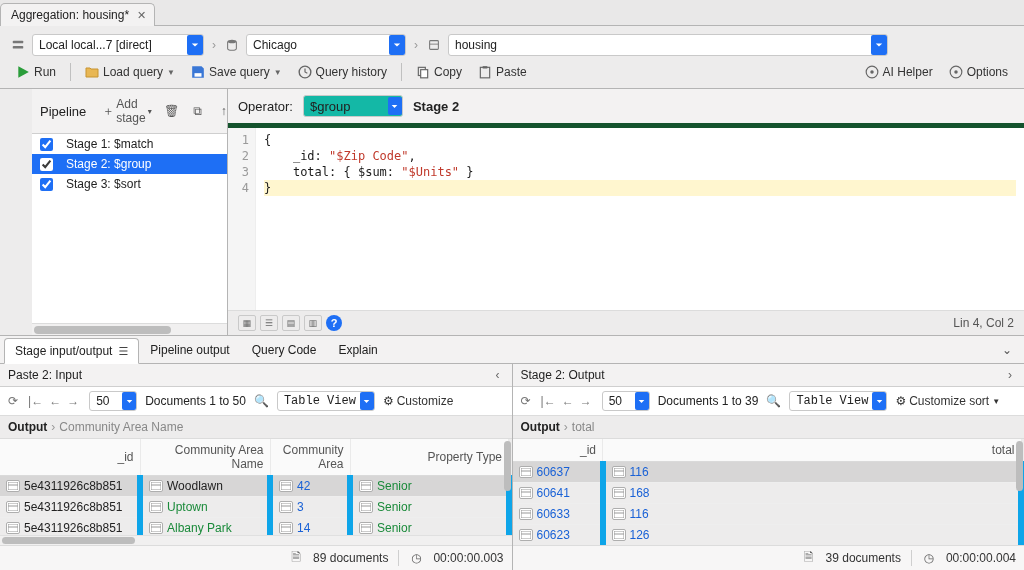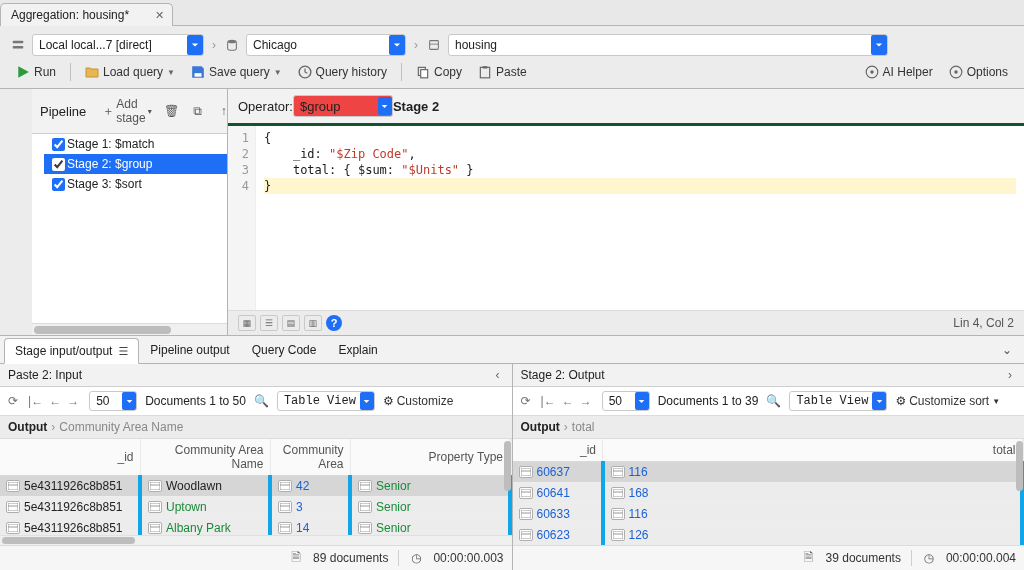--- a/index.html
+++ b/index.html
@@ -23,21 +23,21 @@
   border-bottom: 1px solid #b4b4b4;
 }
 .tab {
   background: #f3f2f2;
   border: 1px solid #b4b4b4;
   border-bottom: none;
   border-radius: 5px 5px 0 0;
   padding: 4px 8px 4px 10px;
   display: flex;
   align-items: center;
-  gap: 26px;
+  gap: 8px;
   font-size: 12px;
   position: relative;
   top: 1px;
   background: #f3f2f2;
 }
 .tab .close { font-size: 11px; color: #666; cursor: pointer; }
 
 .breadcrumbs {
   display: flex;
   align-items: center;
@@ -115,47 +115,46 @@
   border-bottom: 1px solid #cfcfcf;
   font-size: 13px;
   background:#f3f2f2;
 }
 .panel-header .title { font-weight: 400; }
 .thin-divider { width:1px; height:16px; background:#cfcfcf; }
 .mini-btn { padding:2px 4px; cursor:pointer; color:#555; display:flex; align-items:center; gap:2px; font-size:12px;}
 .mini-icon { width:12px; height:12px; display:flex; align-items:center; justify-content:center; }
 .stage-list { flex:1; overflow:auto; background:#fff; }
 .stage-item {
-  display:flex; align-items:center; gap:2px;
+  display:flex; align-items:center; gap:13px;
   padding:3px 8px;
   font-size:12px;
   cursor:pointer;
-  margin-left:12px;
 }
 .stage-item input[type=checkbox]{ accent-color:#1e6ff5; }
 .stage-item.selected { background:#1e6ff5; color:#fff; }
 .stage-item.selected input[type=checkbox]{ accent-color:#fff; }
 .hscroll {
   height:12px; background:#f1f0f0; border-top:1px solid #dcdcdc;
   position:relative;
 }
 .hscroll .thumb {
   position:absolute; left:2px; top:2px; height:8px; width:70%;
   background:#bdbdbd; border-radius:4px;
 }
 
 .editor-panel { flex:1; display:flex; flex-direction:column; }
 .editor-header {
-  display:flex; align-items:center; 
-  padding:6px 10px; border-bottom:3px solid #14532d; font-size:13px;
+  display:flex; align-items:center; gap:10px;
+  padding:6px 10px; border-bottom:5px solid #14532d; font-size:13px;
   background:#f3f2f2;
 }
 .op-select {
   display:flex; align-items:center;
-  background:#ef4444; border:1px solid #c9c9c9; border-radius:3px;
+  background:#14b8a6; border:1px solid #c9c9c9; border-radius:3px;
   height:22px; padding:0 0 0 6px; width:100px;
 }
 .editor-body { flex:1; display:flex; background:#fff; font-family: Menlo, Consolas, monospace; font-size:12px; position:relative; }
 .gutter {
   width:28px; background:#f5f5f5; color:#9a9a9a; text-align:right;
   padding:4px 6px 4px 0; line-height:16px; border-right:1px solid #eee;
 }
 .code { flex:1; padding:4px 8px; line-height:16px; white-space:pre; }
 .code .k-key { color:#1a1a1a; }
 .code .k-str { color:#c0392b; }
@@ -218,21 +217,21 @@
 .output-crumb .sub{color:#888;}
 
 .tbl { flex:1; overflow:hidden; position:relative; }
 .tbl table { width:100%; border-collapse:collapse; font-size:12px;}
 .tbl th {
   text-align:right; font-weight:400; color:#555;
   padding:4px 6px; border-bottom:1px solid #dadada; border-right:1px solid #eaeaea;
   background:#fafafa;
 }
 .tbl td {
-  padding:3px 6px; border-bottom:1px solid #eee; border-right:4px solid #0ea5e9;
+  padding:3px 6px; border-bottom:1px solid #eee; border-right:6px solid #0ea5e9;
   white-space:nowrap; overflow:hidden; text-overflow:ellipsis;
 }
 .tbl tr.sel td{ background:#d7d6d6; }
 .cell-ico{ display:inline-flex; width:14px; height:12px; border:1px solid #aeaeae; border-radius:2px; margin-right:4px; background:#fff; align-items:center; justify-content:center;}
 .cell-ico svg{width:10px;height:8px;fill:#888;}
 .green{ color:#1a8a3a;}
 .link{ color:#1961d6;}
 
 .rp-status {
   display:flex; align-items:center; justify-content:flex-end;

